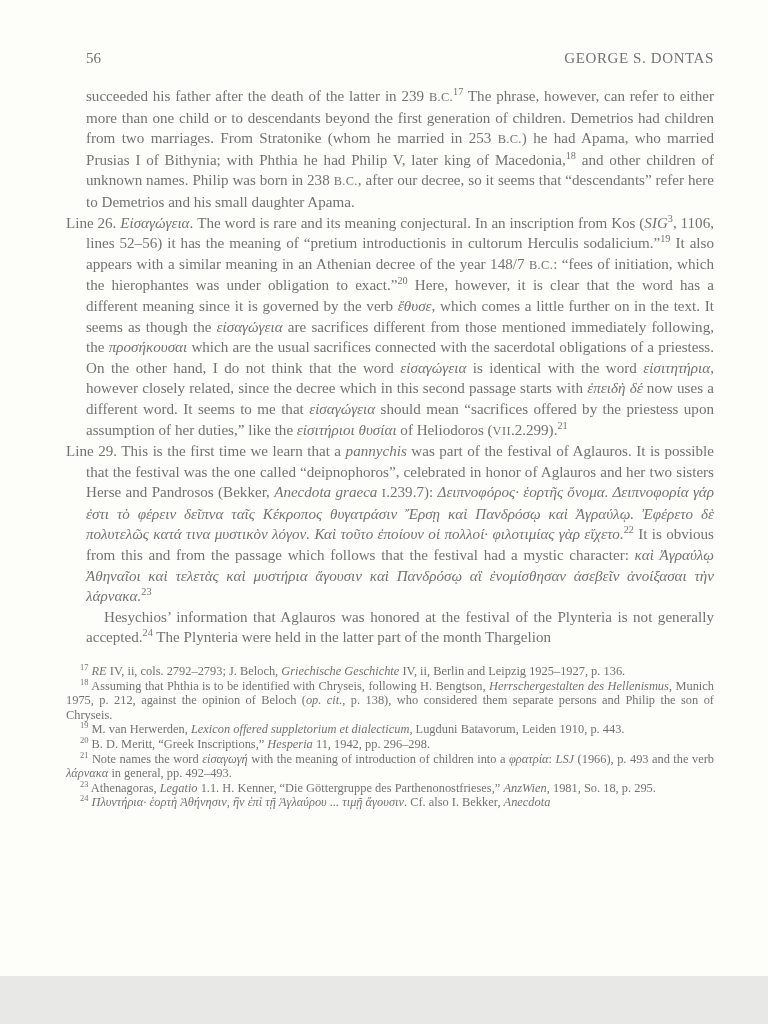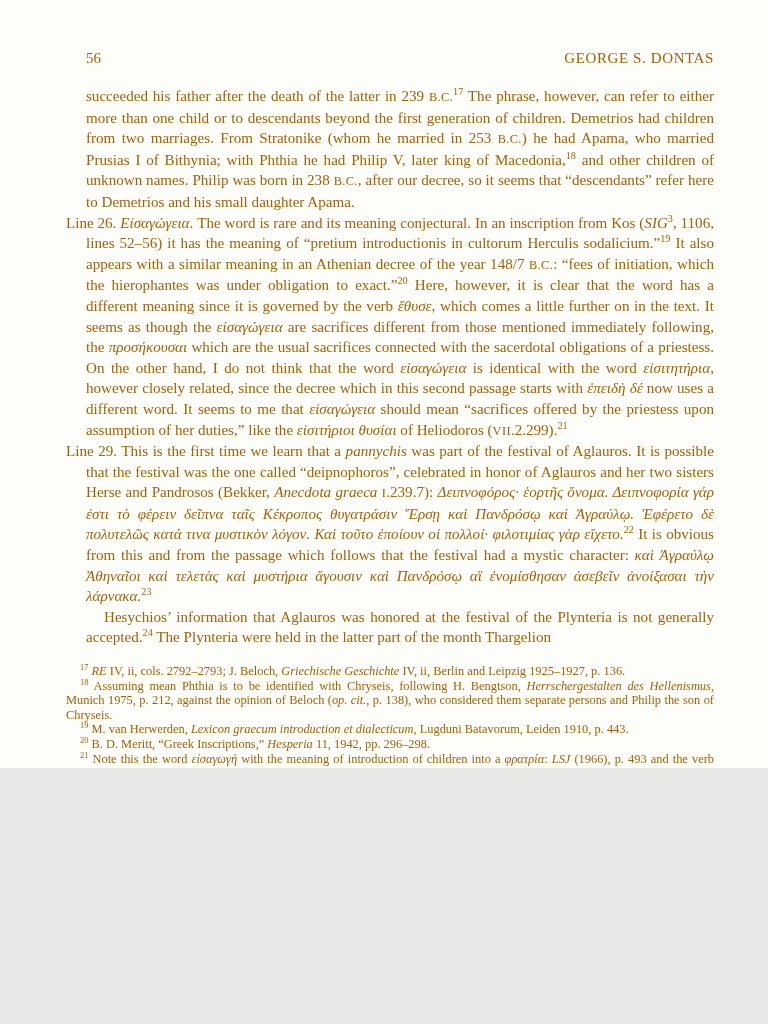--- a/index.html
+++ b/index.html
@@ -1,20 +1,20 @@
 <!DOCTYPE html>
 <html><head>
 <meta charset="utf-8">
 <style>
   html, body { margin: 0; padding: 0; background: #e8e8e6; }
   .page {
-    width: 768px; height: 768px;
+    width: 768px; height: 976px;
     margin: 0 auto;
     background: #fdfdfa;
-    color: #a16207;
+    color: #737373;
     font-family: "Liberation Serif", "DejaVu Serif", serif;
     box-sizing: border-box;
     padding: 50px 54px 0 66px;
     overflow: hidden;
     position: relative;
   }
   .page-header {
     position: relative;
     height: 20px;
     font-size: 15px;
@@ -62,20 +62,21 @@
 
   <div class="body-text">
       <p class="cont"><span>succeeded his father after the death of the latter in 239 </span><span class="sc">B.C.</span><sup>17</sup><span> The phrase, however, can refer to either more than one child or to descendants beyond the first generation of children. Demetrios had children from two marriages. From Stratonike (whom he married in 253 </span><span class="sc">B.C.</span><span>) he had Apama, who married Prusias I of Bithynia; with Phthia he had Philip V, later king of Macedonia,</span><sup>18</sup><span> and other children of unknown names. Philip was born in 238 </span><span class="sc">B.C.</span><span>, after our decree, so it seems that “descendants” refer here to Demetrios and his small daughter Apama.</span></p>
       <p class="line-entry"><span>Line 26. </span><span class="g">Εἰσαγώγεια</span><span>. The word is rare and its meaning conjectural. In an inscription from Kos (</span><span class="i">SIG</span><sup>3</sup><span>, 1106, lines 52–56) it has the meaning of “pretium introductionis in cultorum Herculis sodalicium.”</span><sup>19</sup><span> It also appears with a similar meaning in an Athenian decree of the year 148/7 </span><span class="sc">B.C.</span><span>: “fees of initiation, which the hierophantes was under obligation to exact.”</span><sup>20</sup><span> Here, however, it is clear that the word has a different meaning since it is governed by the verb </span><span class="g">ἔθυσε</span><span>, which comes a little further on in the text. It seems as though the </span><span class="g">εἰσαγώγεια</span><span> are sacrifices different from those mentioned immediately following, the </span><span class="g">προσήκουσαι</span><span> which are the usual sacrifices connected with the sacerdotal obligations of a priestess. On the other hand, I do not think that the word </span><span class="g">εἰσαγώγεια</span><span> is identical with the word </span><span class="g">εἰσιτητήρια</span><span>, however closely related, since the decree which in this second passage starts with </span><span class="g">ἐπειδὴ δέ</span><span> now uses a different word. It seems to me that </span><span class="g">εἰσαγώγεια</span><span> should mean “sacrifices offered by the priestess upon assumption of her duties,” like the </span><span class="g">εἰσιτήριοι θυσίαι</span><span> of Heliodoros (</span><span class="sc">VII</span><span>.2.299).</span><sup>21</sup></p>
       <p class="line-entry"><span>Line 29. This is the first time we learn that a </span><span class="i">pannychis</span><span> was part of the festival of Aglauros. It is possible that the festival was the one called “deipnophoros”, celebrated in honor of Aglauros and her two sisters Herse and Pandrosos (Bekker, </span><span class="i">Anecdota graeca</span><span> </span><span class="sc">I</span><span>.239.7): </span><span class="g">Δειπνοφόρος· ἑορτῆς ὄνομα. Δειπνοφορία γάρ ἐστι τὸ φέρειν δεῖπνα ταῖς Κέκροπος θυγατράσιν Ἔρσῃ καὶ Πανδρόσῳ καὶ Ἀγραύλῳ. Ἐφέρετο δὲ πολυτελῶς κατά τινα μυστικὸν λόγον. Καὶ τοῦτο ἐποίουν οἱ πολλοί· φιλοτιμίας γὰρ εἴχετο.</span><sup>22</sup><span> It is obvious from this and from the passage which follows that the festival had a mystic character: </span><span class="g">καὶ Ἀγραύλῳ Ἀθηναῖοι καὶ τελετὰς καὶ μυστήρια ἄγουσιν καὶ Πανδρόσῳ αἳ ἐνομίσθησαν ἀσεβεῖν ἀνοίξασαι τὴν λάρνακα.</span><sup>23</sup></p>
       <p class="indent"><span>Hesychios’ information that Aglauros was honored at the festival of the Plynteria is not generally accepted.</span><sup>24</sup><span> The Plynteria were held in the latter part of the month Thargelion</span></p>
     </div>
 
   <div class="footnotes">
       <p><sup>17</sup><span> </span><span class="i">RE</span><span> IV, ii, cols. 2792–2793; J. Beloch, </span><span class="i">Griechische Geschichte</span><span> IV, ii, Berlin and Leipzig 1925–1927, p. 136.</span></p>
-      <p><sup>18</sup><span> Assuming mean Phthia is to be identified with Chryseis, following H. Bengtson, </span><span class="i">Herrschergestalten des Hellenismus</span><span>, Munich 1975, p. 212, against the opinion of Beloch (</span><span class="i">op. cit.</span><span>, p. 138), who considered them separate persons and Philip the son of Chryseis.</span></p>
-      <p><sup>19</sup><span> M. van Herwerden, </span><span class="i">Lexicon graecum introduction et dialecticum</span><span>, Lugduni Batavorum, Leiden 1910, p. 443.</span></p>
+      <p><sup>18</sup><span> Assuming that Phthia is to be identified with Chryseis, following H. Bengtson, </span><span class="i">Herrschergestalten des Hellenismus</span><span>, Munich 1975, p. 212, against the opinion of Beloch (</span><span class="i">op. cit.</span><span>, p. 138), who considered them separate persons and Philip the son of Chryseis.</span></p>
+      <p><sup>19</sup><span> M. van Herwerden, </span><span class="i">Lexicon offered suppletorium et dialecticum</span><span>, Lugduni Batavorum, Leiden 1910, p. 443.</span></p>
       <p><sup>20</sup><span> B. D. Meritt, “Greek Inscriptions,” </span><span class="i">Hesperia</span><span> 11, 1942, pp. 296–298.</span></p>
-      <p><sup>21</sup><span> Note this the word </span><span class="g">εἰσαγωγή</span><span> with the meaning of introduction of children into a </span><span class="g">φρατρία</span><span>: </span><span class="i">LSJ</span><span> (1966), p. 493 and the verb </span><span class="g">λόγον</span><span> in general, pp. 492–493.</span></p>
+      <p><sup>21</sup><span> Note names the word </span><span class="g">εἰσαγωγή</span><span> with the meaning of introduction of children into a </span><span class="g">φρατρία</span><span>: </span><span class="i">LSJ</span><span> (1966), p. 493 and the verb </span><span class="g">λάρνακα</span><span> in general, pp. 492–493.</span></p>
+      <p><sup>23</sup><span> Athenagoras, </span><span class="i">Legatio</span><span> 1.1. H. Kenner, “Die Göttergruppe des Parthenonostfrieses,” </span><span class="i">AnzWien,</span><span> 1981, So. 18, p. 295.</span></p>
       <p><sup>24</sup><span> </span><span class="g">Πλυντήρια· ἑορτὴ Ἀθήνησιν, ἣν ἐπὶ τῇ Ἀγλαύρου ... τιμῇ ἄγουσιν</span><span>. Cf. also I. Bekker, </span><span class="i">Anecdota</span></p>
     </div>
 
 </div>
 
 </body></html>

